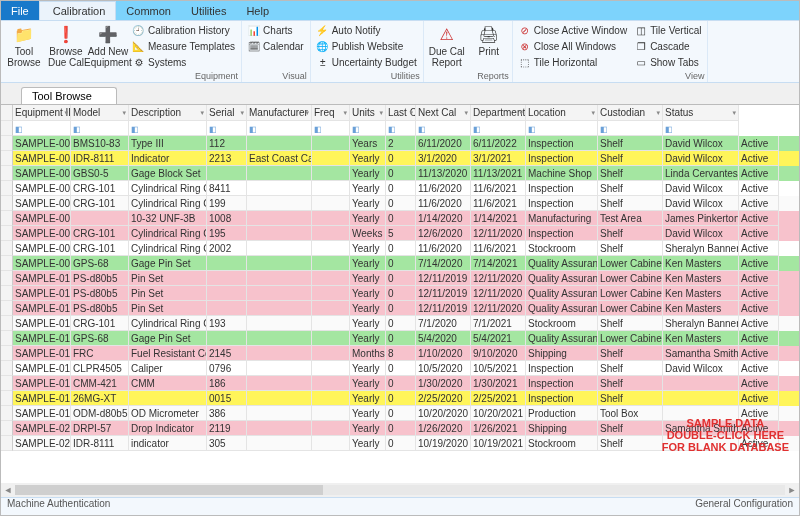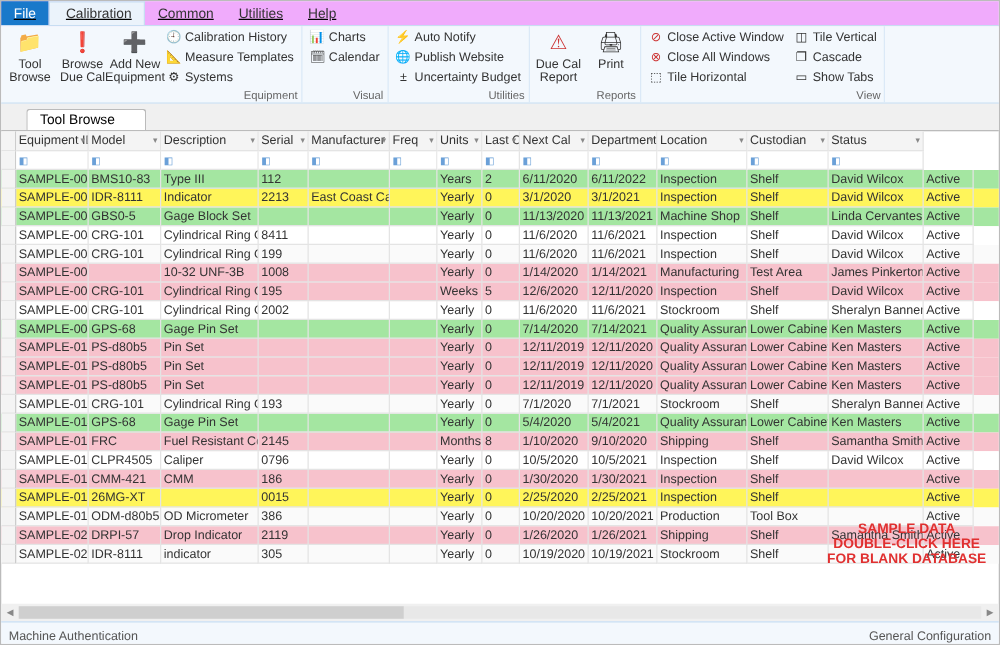--- a/index.html
+++ b/index.html
@@ -7,21 +7,21 @@
 .window { width: 800px; height: 516px; border: 1px solid #bbb; display: flex; flex-direction: column; }
 
 
 .titlebar { height: 22px; background: #fff; display: flex; align-items: center; justify-content: space-between; font-size: 11px; color: #555; padding: 0 4px; }
 .titlebar .title { flex: 1; text-align: center; }
 .titlebar .icon { width: 14px; height: 14px; background: #ccc; margin-right: 4px; }
 .winbtns { display: flex; gap: 2px; }
 .winbtn { width: 30px; height: 18px; display: flex; align-items: center; justify-content: center; font-size: 10px; color: #555; }
 
 
-.menutabs { height: 20px; background: #f0abfc; display: flex; font-size: 11px; border-bottom: 1px solid #c7ddf2; text-decoration: underline; }
+.menutabs { height: 20px; background: #7dd3fc; display: flex; font-size: 11px; border-bottom: 1px solid #c7ddf2; }
 .menutab { padding: 2px 10px; display: flex; align-items: center; color: #333; }
 .menutab.file { background: #1979ca; color: #fff; }
 .menutab.active { background: #ebf3fb; border: 1px solid #c7ddf2; border-bottom: none; padding-left: 13px; }
 
 
 .ribbon { height: 62px; background: #f3f8fd; border-bottom: 1px solid #c7ddf2; display: flex; font-size: 10px; color: #333; }
 .rgroup { border-right: 1px solid #dbe9f7; display: flex; flex-direction: column; padding: 1px 3px 0 3px; }
 .rgroup-body { flex: 1; display: flex; align-items: flex-start; gap: 2px; }
 .rgroup-label { text-align: right; font-size: 9px; color: #666; height: 11px; }
 .bigbtn { width: 40px; display: flex; flex-direction: column; align-items: center; gap: 1px; padding-top: 2px; line-height: 1.05; text-align: center; }
@@ -52,21 +52,21 @@
 .grow:nth-child(odd).normal { background: #fafafa; }
 .rowhdr { width: 12px; background: #f4f4f4; border-right:1px solid #ccc; border-bottom:1px solid #e4e4e4;}
 
 .c0{width:58px}.c1{width:58px}.c2{width:78px}.c3{width:40px}.c4{width:65px}.c5{width:38px}
 .c6{width:36px}.c7{width:30px}.c8{width:55px}.c9{width:55px}.c10{width:72px}.c11{width:65px}
 .c12{width:76px}.c13{width:40px}
 
 .watermark { position:absolute; right:10px; bottom:30px; color:#e03030; font-weight:bold; font-size:11px; text-align:center; pointer-events:none; line-height:1.1;}
 
 
-.statusbar { height: 18px; background: #f3f8fd; border-top: 1px solid #c7ddf2; display: flex; justify-content: space-between; align-items: flex-end; font-size: 10px; color: #555; padding: 0 6px; }
+.statusbar { height: 18px; background: #f3f8fd; border-top: 1px solid #c7ddf2; display: flex; justify-content: space-between; align-items: flex-start; font-size: 10px; color: #555; padding: 0 6px; }
 
 .hscroll { height:14px; background:#f0f0f0; display:flex; align-items:center; font-size:9px; color:#888;}
 .hscroll .sbtn{width:14px;text-align:center;}
 .hscroll .strack{flex:1;background:#e8e8e8;height:10px;position:relative;}
 .hscroll .sthumb{position:absolute;left:0;width:40%;height:100%;background:#cfcfcf;}
 </style>
 </head>
 <body>
 
 <div class="window">

